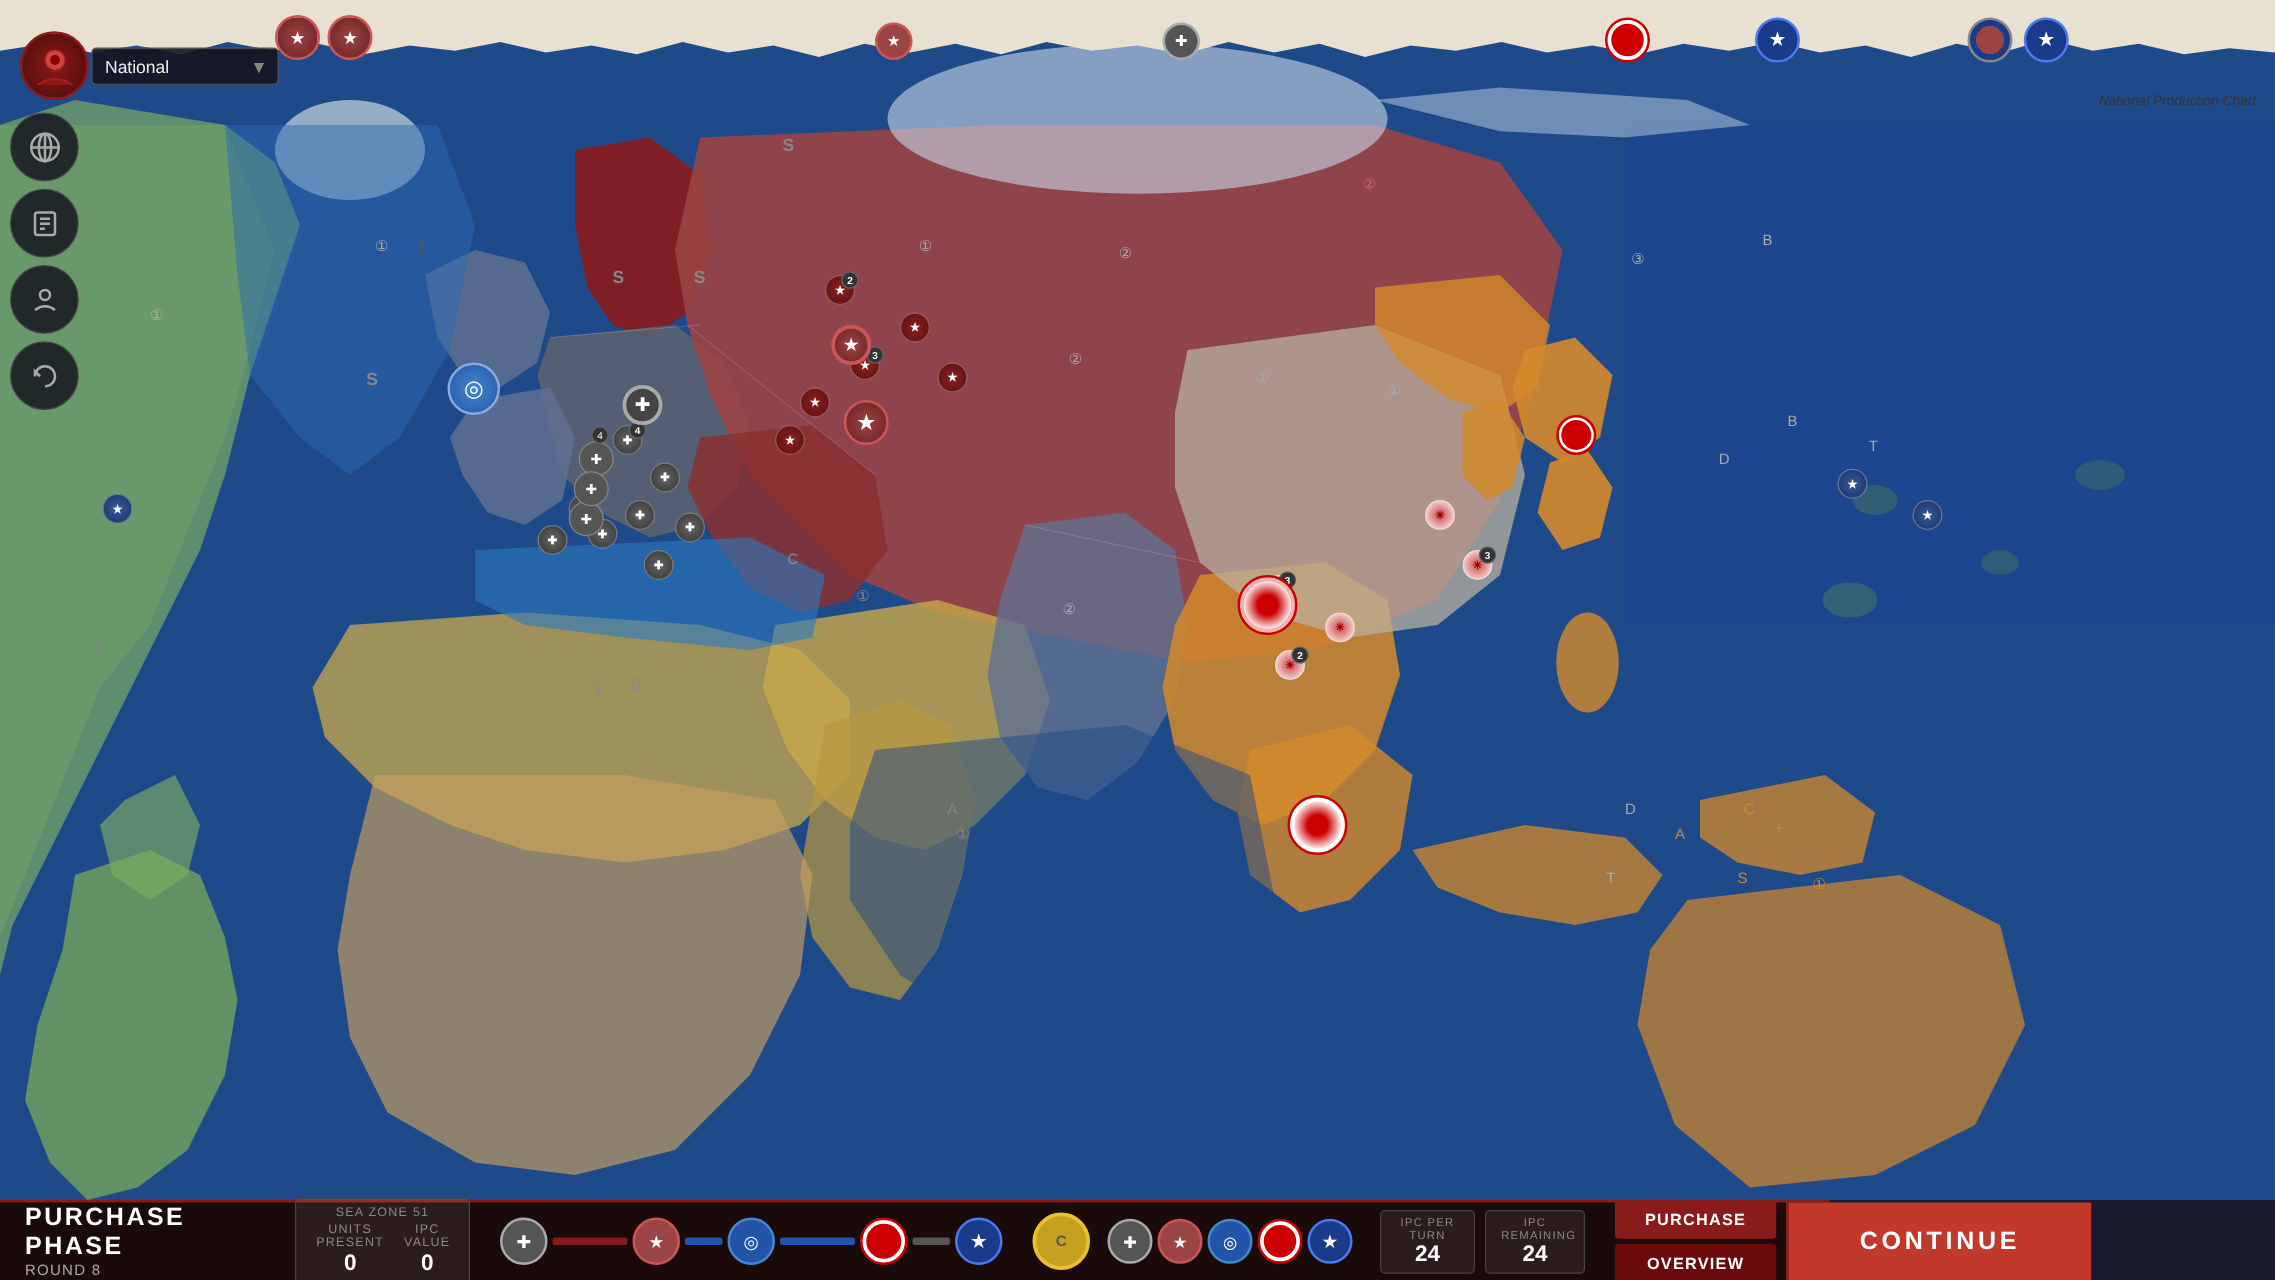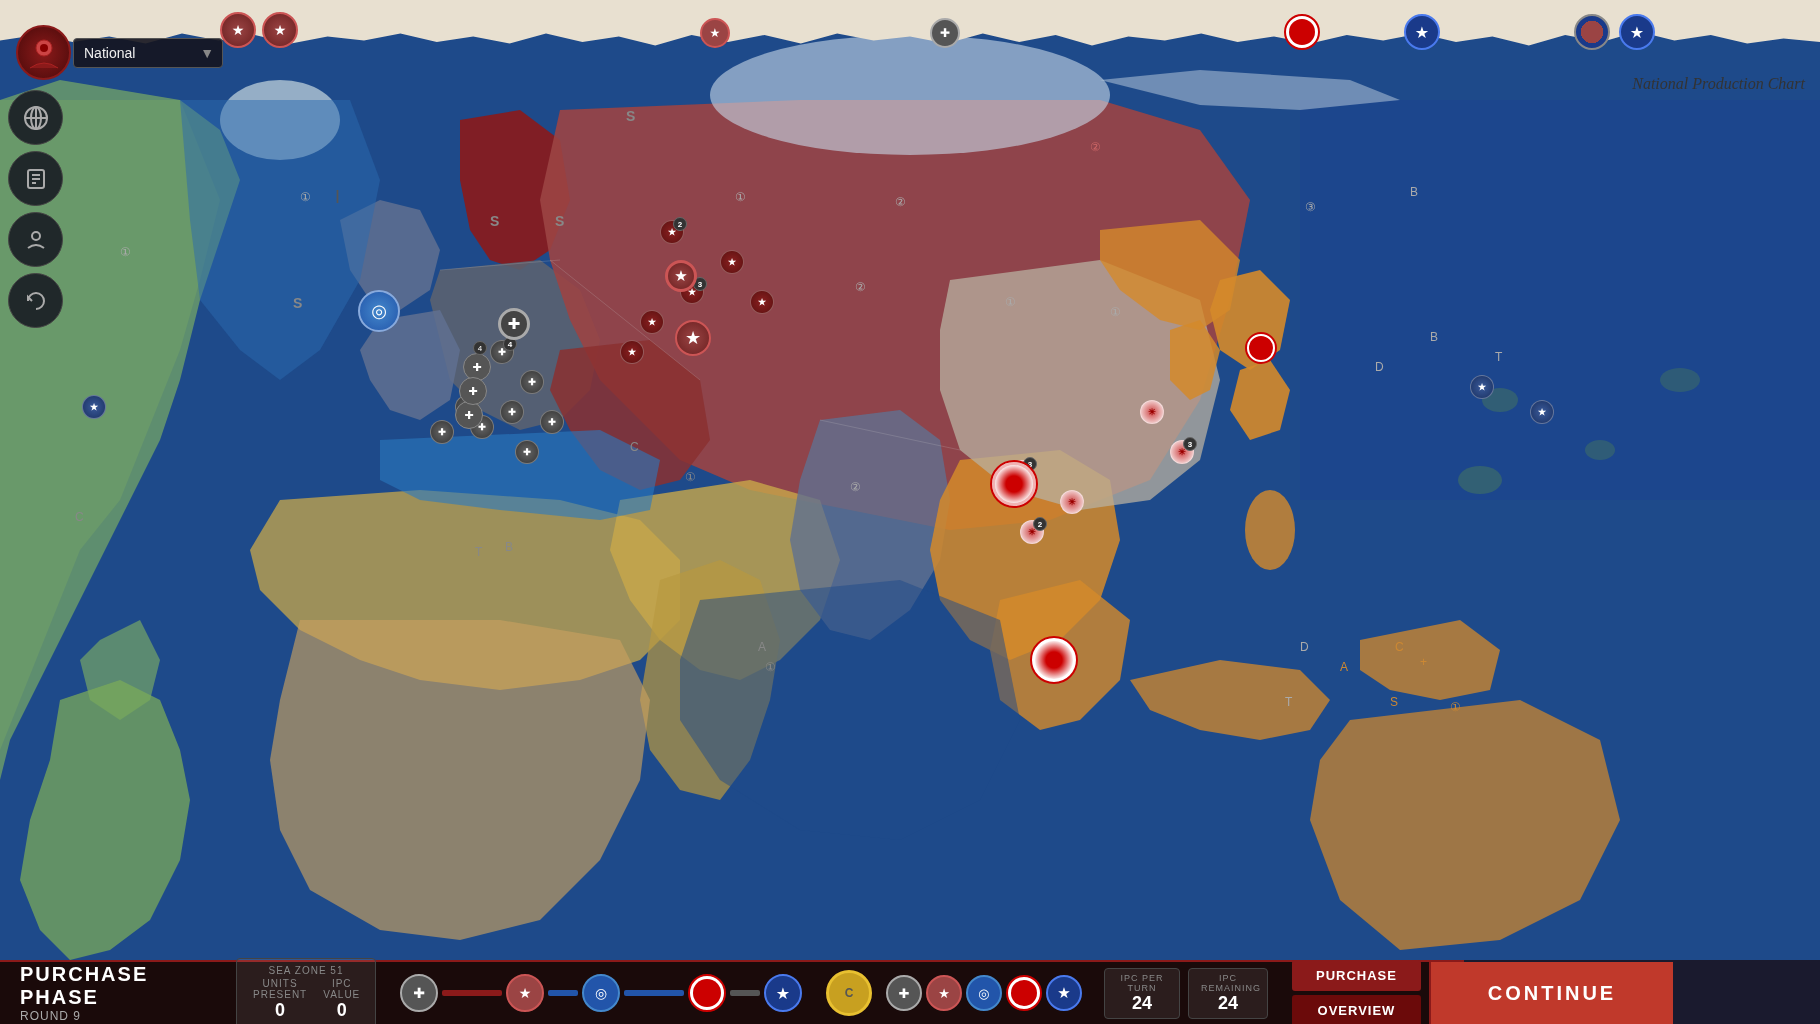--- a/index.html
+++ b/index.html
@@ -53,24 +53,23 @@
       );
       z-index: 10;
     }
 
     
     .production-chart-label {
       position: absolute;
       top: 75px;
       right: 15px;
       color: #333;
-      font-size: 16px;
+      font-size: 11px;
       font-style: italic;
       z-index: 11;
-      font-family: Liberation Serif, serif;
     }
 
     
     .sidebar {
       position: absolute;
       top: 90px;
       left: 8px;
       display: flex;
       flex-direction: column;
       gap: 6px;
@@ -703,21 +702,21 @@
       </svg>
     </div>
   </div>
 
 </div>
 
 <div id="bottom-bar">
 
   <div class="phase-label">
     <div class="phase-title">PURCHASE PHASE</div>
-    <div class="phase-subtitle">ROUND 9</div>
+    <div class="phase-subtitle">ROUND 8</div>
   </div>
 
   <div class="bar-sep"></div>
 
   <div class="sea-zone-info">
     <div class="label">SEA ZONE 51</div>
     <div style="display:flex;gap:16px;margin-top:2px;">
       <div style="text-align:center;">
         <div class="label">UNITS PRESENT</div>
         <div class="value">0</div>

